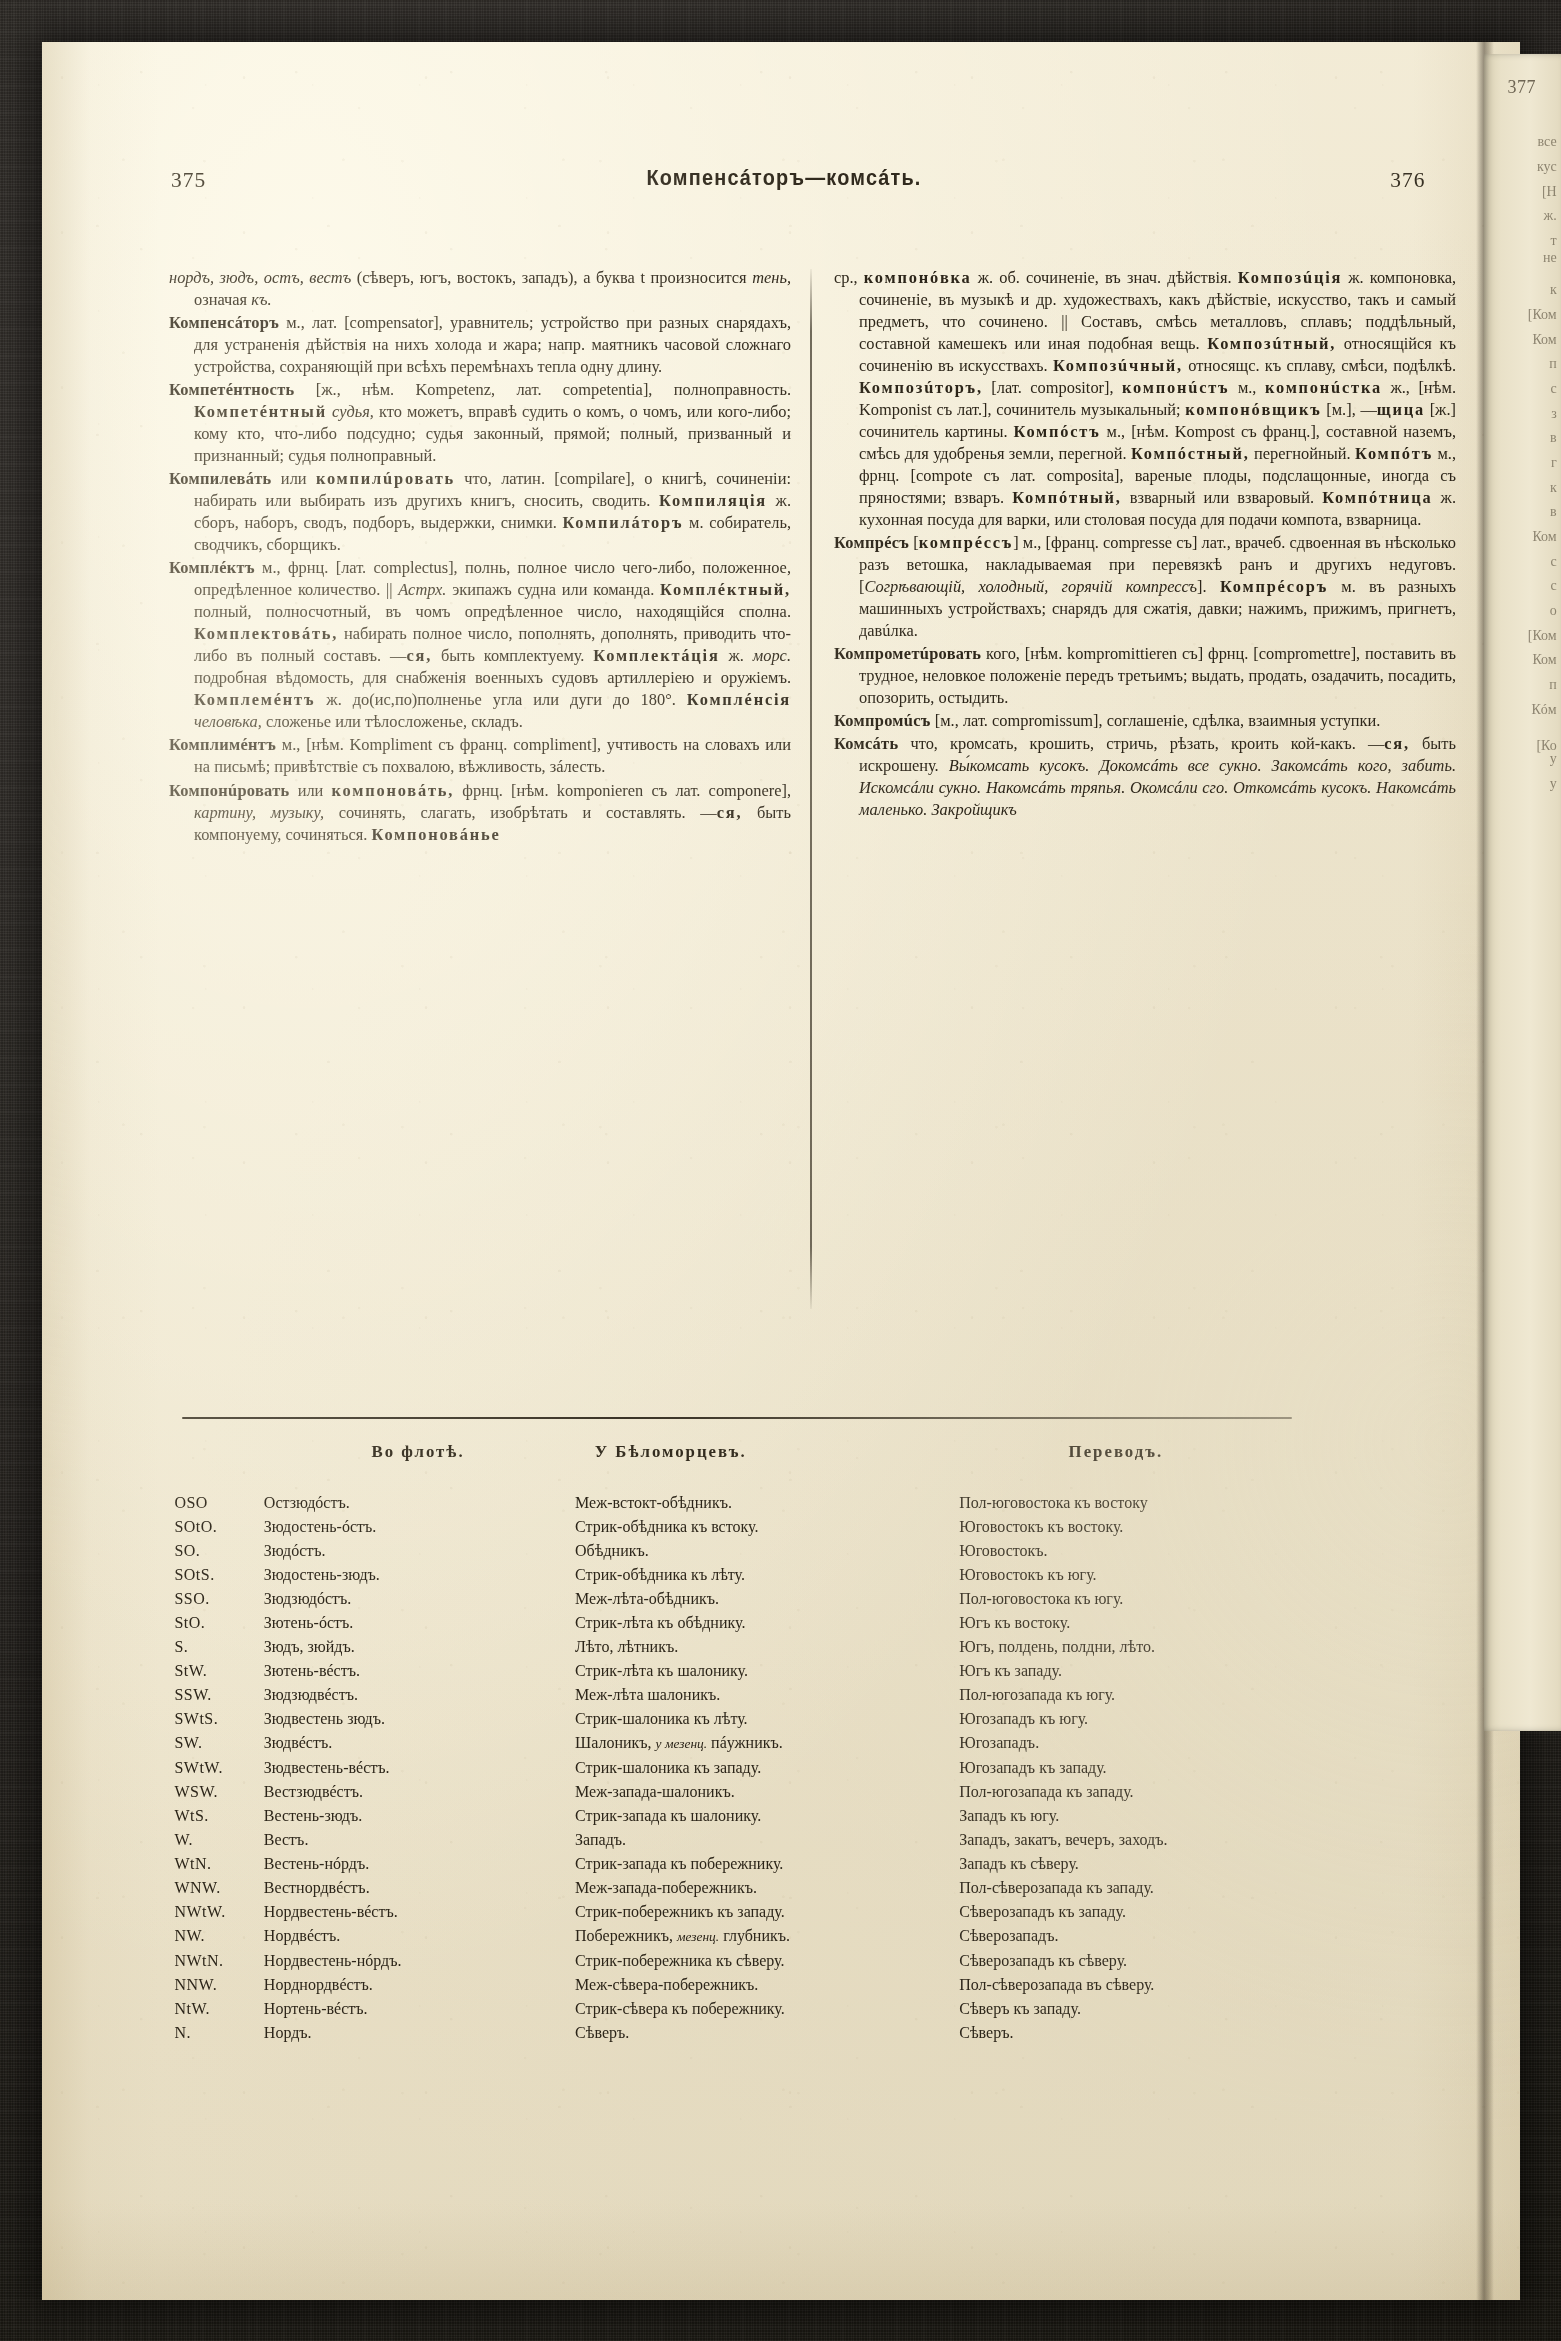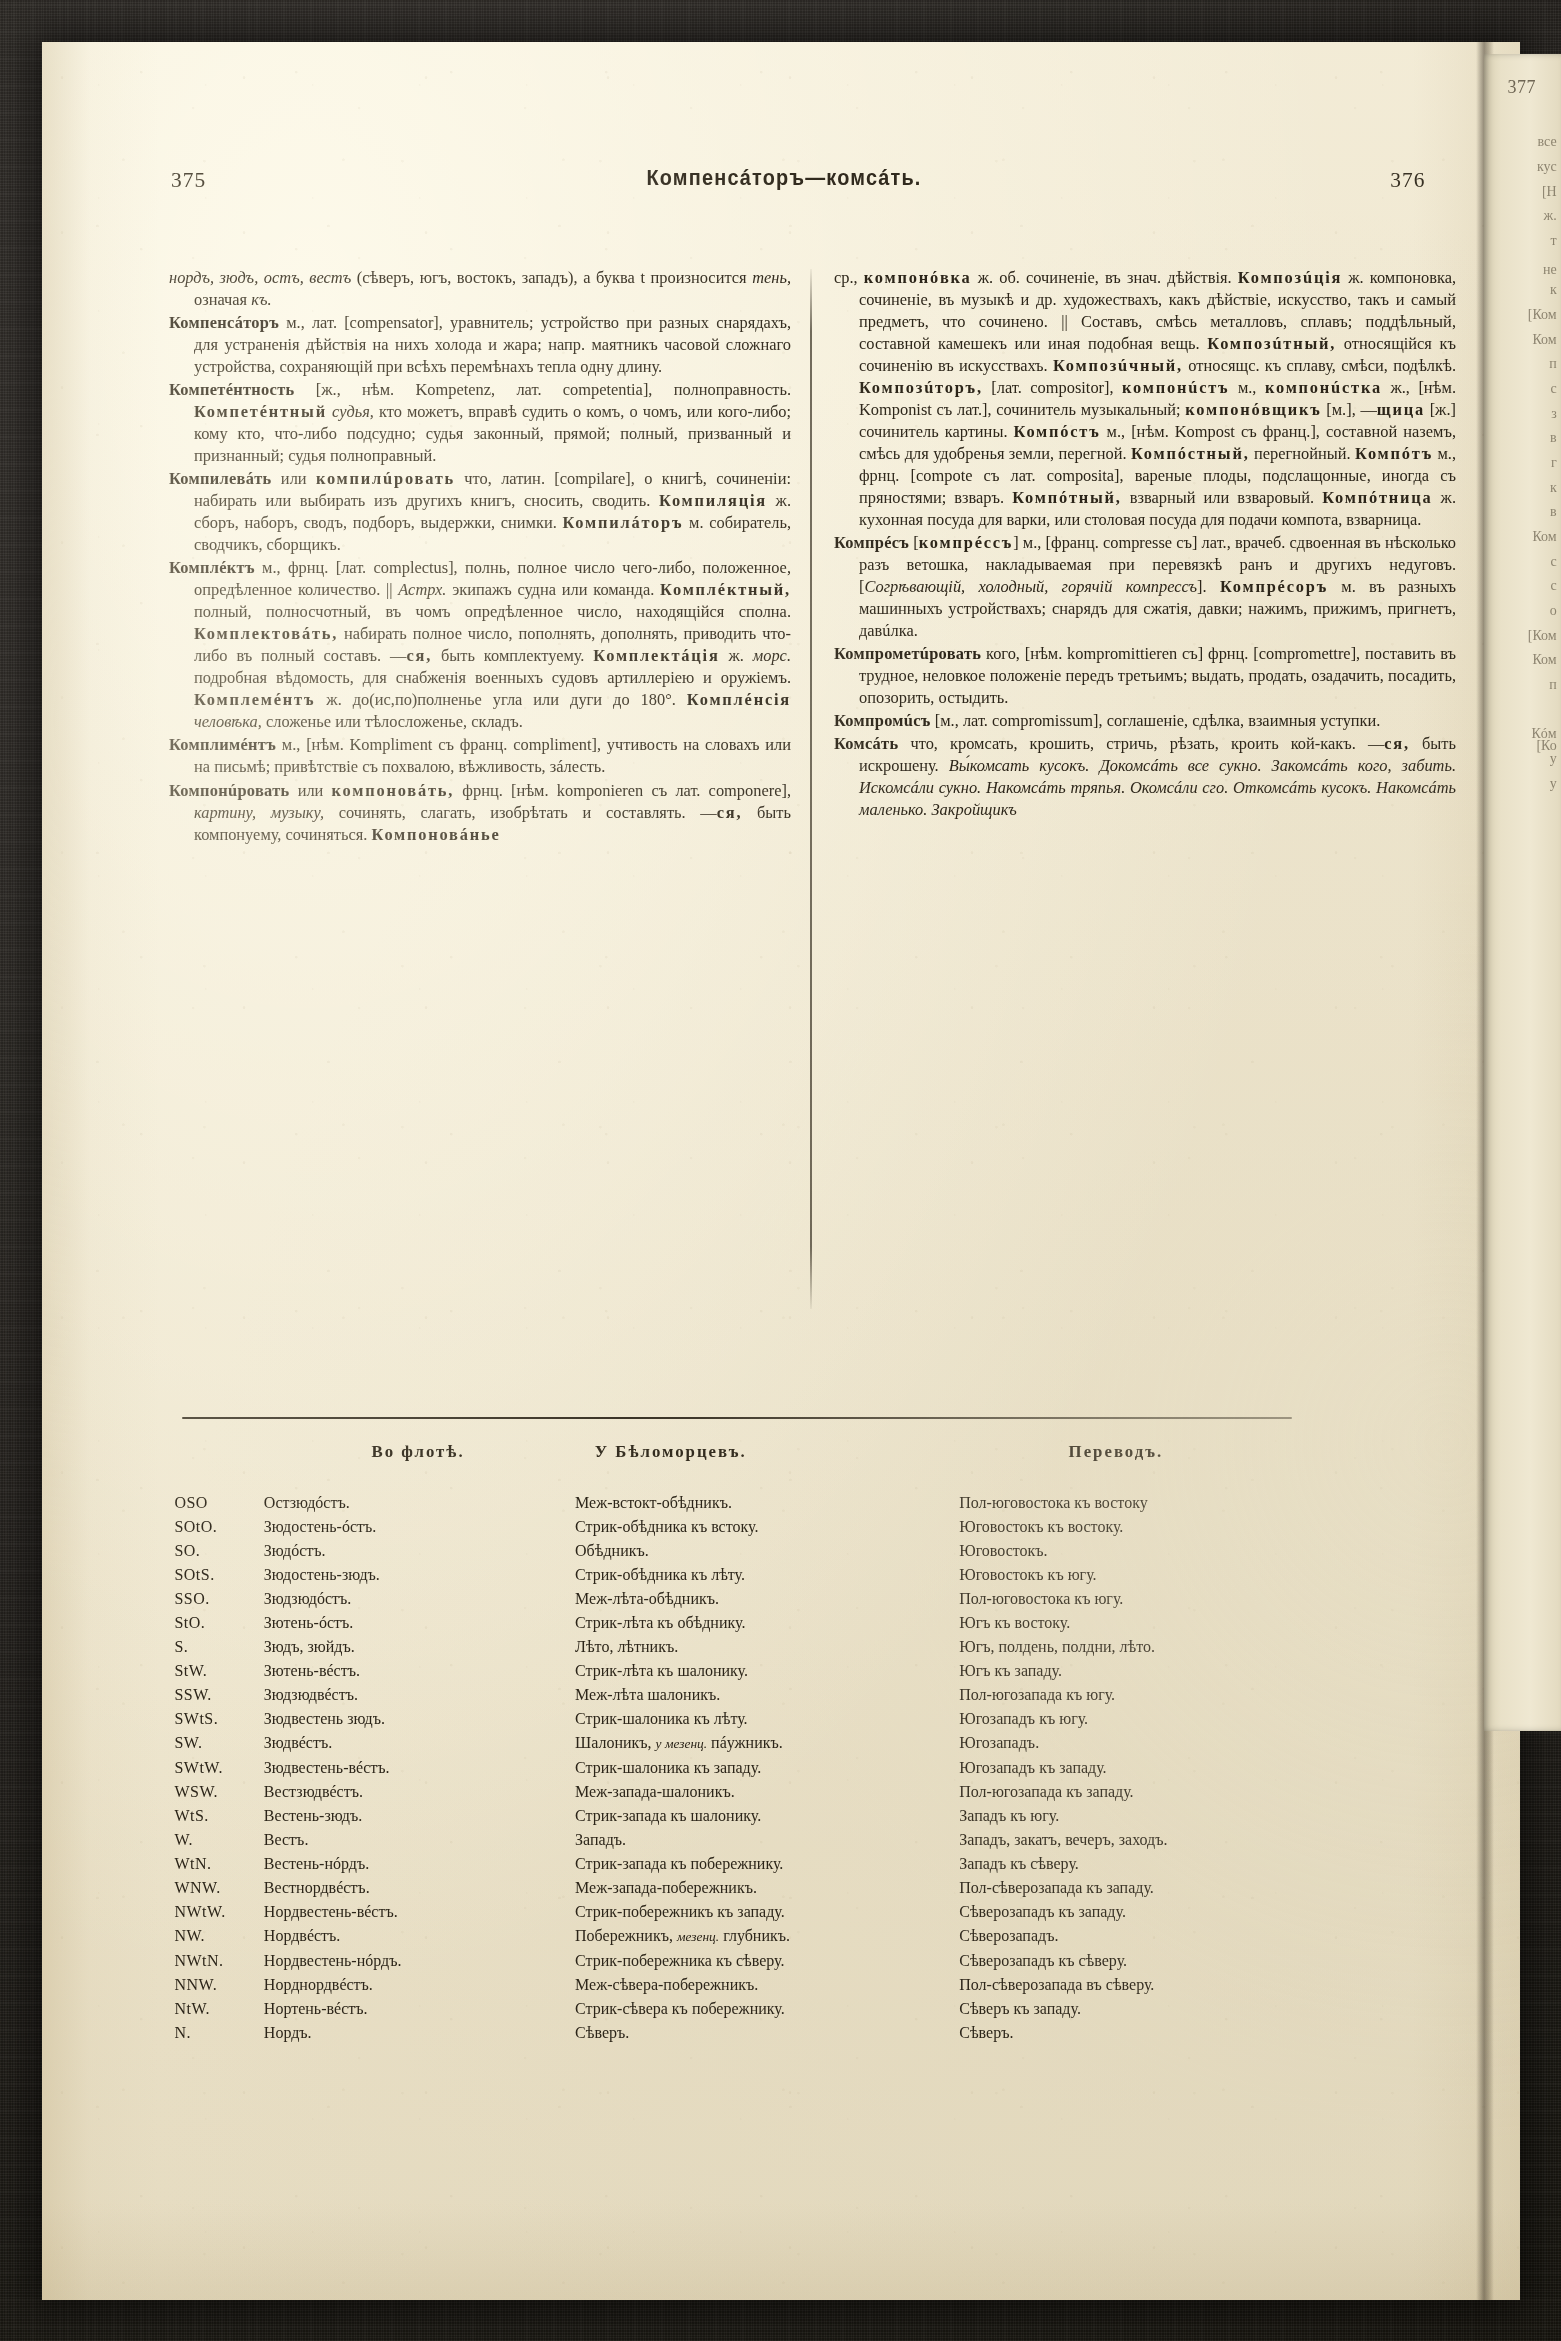--- a/index.html
+++ b/index.html
@@ -435,36 +435,36 @@
 </div>
 
 <div id="gutter-shadow"></div>
 <div id="adjacent-page">
   <span class="adj-folio">377</span>
 <span class="adj-line" style="top: 80px;">все</span>
     <span class="adj-line" style="top: 105px;">кус</span>
     <span class="adj-line" style="top: 130px;">[Н</span>
     <span class="adj-line" style="top: 154px;">ж.</span>
     <span class="adj-line" style="top: 179px;">т</span>
-    <span class="adj-line" style="top: 208px;">не</span>
+    <span class="adj-line" style="top: 196px;">не</span>
     <span class="adj-line" style="top: 228px;">к</span>
     <span class="adj-line" style="top: 253px;">[Ком</span>
     <span class="adj-line" style="top: 278px;">Ком</span>
     <span class="adj-line" style="top: 302px;">п</span>
     <span class="adj-line" style="top: 327px;">с</span>
     <span class="adj-line" style="top: 352px;">з</span>
     <span class="adj-line" style="top: 376px;">в</span>
     <span class="adj-line" style="top: 401px;">г</span>
     <span class="adj-line" style="top: 426px;">к</span>
     <span class="adj-line" style="top: 450px;">в</span>
     <span class="adj-line" style="top: 475px;">Ком</span>
     <span class="adj-line" style="top: 500px;">с</span>
     <span class="adj-line" style="top: 524px;">с</span>
     <span class="adj-line" style="top: 549px;">о</span>
     <span class="adj-line" style="top: 574px;">[Ком</span>
     <span class="adj-line" style="top: 598px;">Ком</span>
     <span class="adj-line" style="top: 623px;">п</span>
     <span class="adj-line" style="top: 684px;">[Ко</span>
-    <span class="adj-line" style="top: 672px;">Кóм</span>
+    <span class="adj-line" style="top: 648px;">Кóм</span>
     <span class="adj-line" style="top: 697px;">у</span>
     <span class="adj-line" style="top: 722px;">у</span>
   </div>
 
 
 </body></html>

